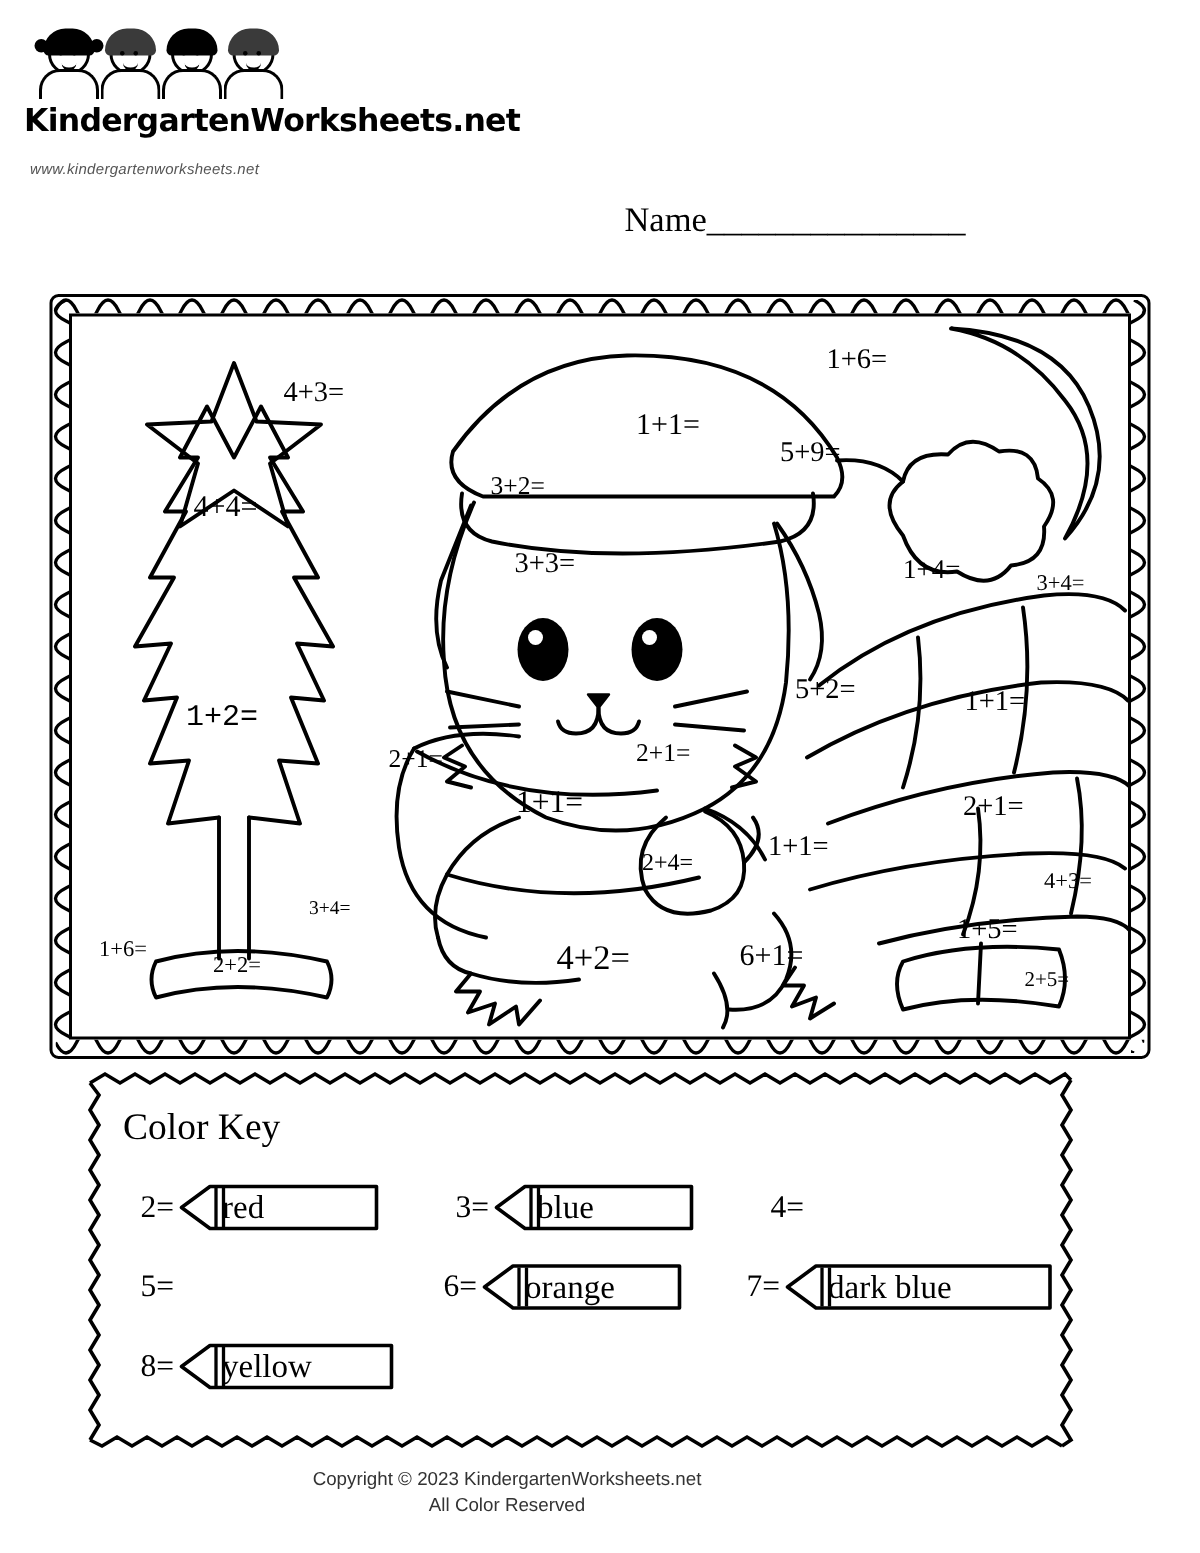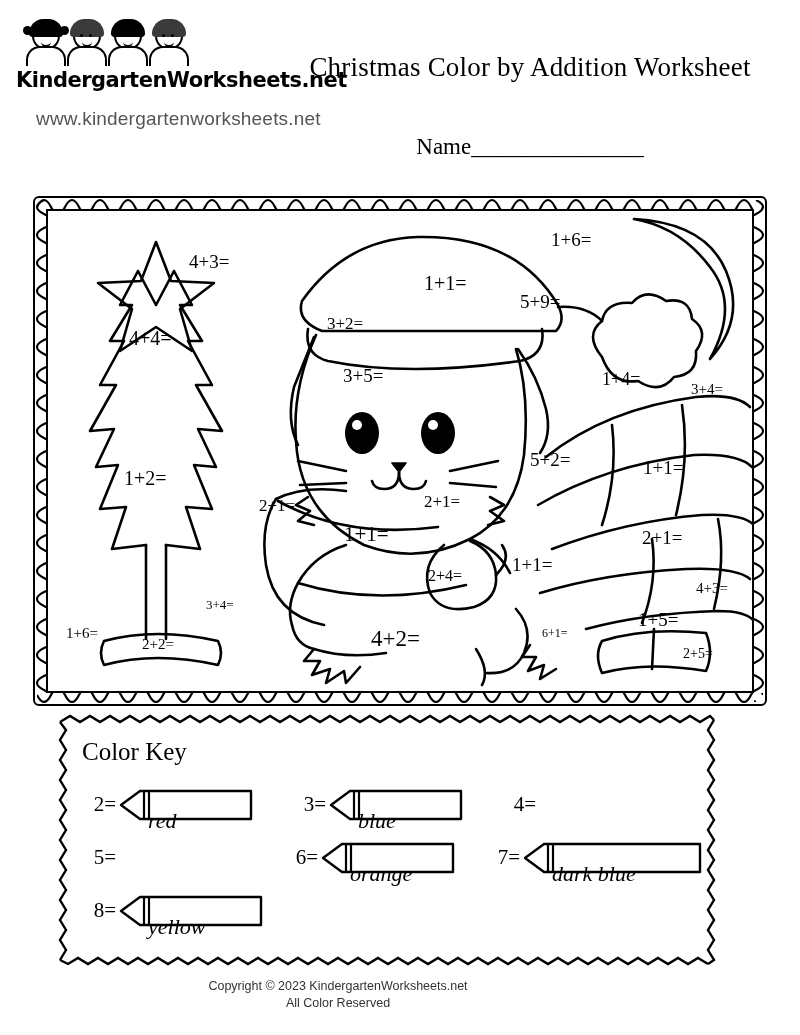--- a/index.html
+++ b/index.html
@@ -107,25 +107,26 @@
   .logo-word {
     font-family: "DejaVu Sans", sans-serif;
     font-weight: bold;
     font-size: 21px;
     letter-spacing: -0.5px;
     margin-top: 2px;
     white-space: nowrap;
   }
   .logo-url {
     font-family: "Liberation Sans", sans-serif;
-    font-size: 19px;
+    font-size: 10px;
     color: #555;
     margin-top: 16px;
-    margin-left: 20px;
+    margin-left: 4px;
     letter-spacing: 0.2px;
+    font-style: italic;
   }
   .title {
     position: absolute;
     left: 272px;
     top: 52px;
     width: 516px;
     text-align: center;
     font-size: 27px;
     letter-spacing: 0.2px;
     white-space: nowrap;
@@ -232,27 +233,26 @@
   }
   .crayon {
     position: relative;
     height: 36px;
     display: flex;
     align-items: center;
   }
   .crayon svg { display: block; }
   .crayon-label {
     position: absolute;
-    top: 16px;
+    top: 0;
     height: 36px;
     line-height: 36px;
     left: 30px;
     font-size: 22px;
     white-space: nowrap;
-    font-style: italic;
   }
 
   
   .footer {
     position: absolute;
     left: 0;
     top: 978px;
     width: 676px;
     text-align: center;
     font-family: "Liberation Sans", sans-serif;
@@ -300,21 +300,20 @@
         <div class="eye l"></div>
           <div class="eye r"></div>
           <div class="smile"></div>
         <div class="body"></div>
       </div>
     </div>
     <div class="logo-word">KindergartenWorksheets.net</div>
     <div class="logo-url">www.kindergartenworksheets.net</div>
   </div>
 
-  <div class="title">Christmas Color by Addition Worksheet</div>
   <div class="name-line">Name_______________</div>
 </div>
 
 <div class="frame">
   <div class="outer"></div>
 
   <div class="scallop-h" style="top:0px;">
     <svg width="726" height="13" viewBox="0 0 726 13">
       <path d="M0 11 Q 7 -3 14 11 T 28 11 T 42 11 T 56 11 T 70 11 T 84 11 T 98 11 T 112 11 T 126 11 T 140 11 T 154 11 T 168 11 T 182 11 T 196 11 T 210 11 T 224 11 T 238 11 T 252 11 T 266 11 T 280 11 T 294 11 T 308 11 T 322 11 T 336 11 T 350 11 T 364 11 T 378 11 T 392 11 T 406 11 T 420 11 T 434 11 T 448 11 T 462 11 T 476 11 T 490 11 T 504 11 T 518 11 T 532 11 T 546 11 T 560 11 T 574 11 T 588 11 T 602 11 T 616 11 T 630 11 T 644 11 T 658 11 T 672 11 T 686 11 T 700 11 T 714 11 T 726 11" fill="none" stroke="#000" stroke-width="2.2"></path>
     </svg>
@@ -412,37 +411,37 @@
         <path d="M608 420 L606 460"></path>
       </g>
     </svg>
 
     <div class="eq" style="left:143px;top:42px;font-size:19px;">4+3=</div>
     <div class="eq" style="left:505px;top:20px;font-size:19px;">1+6=</div>
     <div class="eq" style="left:378px;top:63px;font-size:20px;">1+1=</div>
     <div class="eq" style="left:474px;top:82px;font-size:19px;">5+9=</div>
     <div class="eq" style="left:281px;top:105px;font-size:17px;">3+2=</div>
     <div class="eq" style="left:83px;top:118px;font-size:20px;text-align:center;">4+4=</div>
-    <div class="eq" style="left:297px;top:156px;font-size:19px;">3+5=</div>
+    <div class="eq" style="left:297px;top:156px;font-size:19px;">3+3=</div>
     <div class="eq" style="left:556px;top:160px;font-size:18px;">1+4=</div>
     <div class="eq" style="left:645px;top:172px;font-size:15px;">3+4=</div>
     <div class="eq" style="left:484px;top:240px;font-size:19px;">5+2=</div>
     <div class="eq" style="left:597px;top:248px;font-size:19px;">1+1=</div>
-    <div class="eq" style="left:78px;top:258px;font-size:20px;">1+2=</div>
+    <div class="eq" style="left:78px;top:258px;font-size:20px;font-family:Liberation Mono, monospace;">1+2=</div>
     <div class="eq" style="left:213px;top:287px;font-size:17px;">2+1=</div>
     <div class="eq" style="left:378px;top:283px;font-size:17px;">2+1=</div>
     <div class="eq" style="left:298px;top:313px;font-size:21px;">1+1=</div>
     <div class="eq" style="left:596px;top:318px;font-size:19px;">2+1=</div>
     <div class="eq" style="left:466px;top:345px;font-size:19px;">1+1=</div>
     <div class="eq" style="left:382px;top:358px;font-size:16px;text-align:center;">2+4=</div>
     <div class="eq" style="left:650px;top:371px;font-size:15px;">4+3=</div>
     <div class="eq" style="left:160px;top:388px;font-size:13px;">3+4=</div>
     <div class="eq" style="left:592px;top:400px;font-size:19px;">1+5=</div>
     <div class="eq" style="left:325px;top:417px;font-size:23px;">4+2=</div>
-    <div class="eq" style="left:496px;top:417px;font-size:12px;">6+1=</div>
+    <div class="eq" style="left:447px;top:417px;font-size:20px;">6+1=</div>
     <div class="eq" style="left:20px;top:416px;font-size:15px;">1+6=</div>
     <div class="eq" style="left:96px;top:427px;font-size:15px;">2+2=</div>
     <div class="eq" style="left:637px;top:437px;font-size:14px;">2+5=</div>
   </div>
 </div>
 
 <div class="key">
   <div class="key-border">
     <svg width="662" height="254" viewBox="0 0 662 254">
       <path d="M4 8 L14 2 L24 8 L34 2 L44 8 L54 2 L64 8 L74 2 L84 8 L94 2 L104 8 L114 2 L124 8 L134 2 L144 8 L154 2 L164 8 L174 2 L184 8 L194 2 L204 8 L214 2 L224 8 L234 2 L244 8 L254 2 L264 8 L274 2 L284 8 L294 2 L304 8 L314 2 L324 8 L334 2 L344 8 L354 2 L364 8 L374 2 L384 8 L394 2 L404 8 L414 2 L424 8 L434 2 L444 8 L454 2 L464 8 L474 2 L484 8 L494 2 L504 8 L514 2 L524 8 L534 2 L544 8 L554 2 L564 8 L574 2 L584 8 L594 2 L604 8 L614 2 L624 8 L634 2 L644 8 L654 2 L658 6" fill="none" stroke="#000" stroke-width="2.4"></path>

